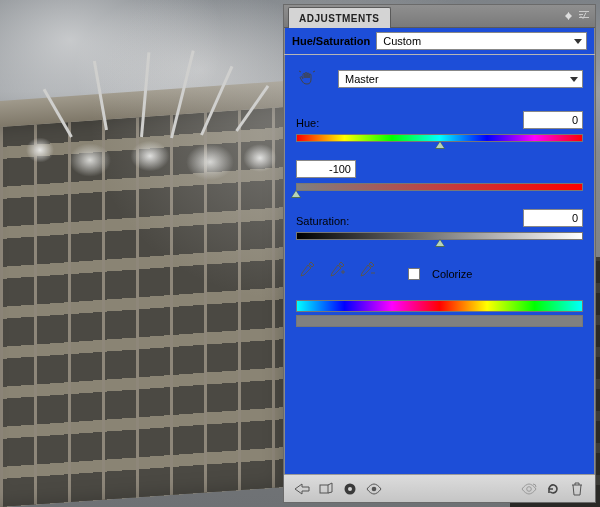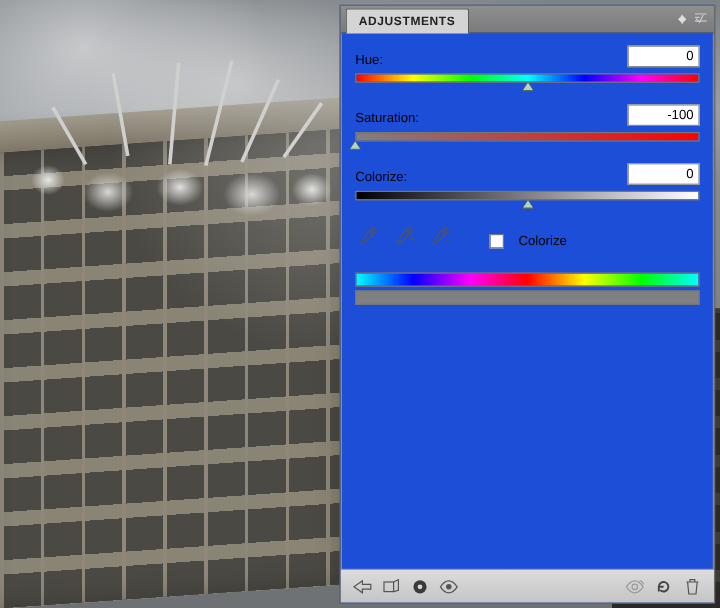--- a/index.html
+++ b/index.html
@@ -145,49 +145,67 @@
         <svg width="10" height="9" viewBox="0 0 10 9">
             <path d="M1 4.5l3 3 3-6" stroke="#ccc" fill="none" stroke-width="1"></path>
             <rect x="0" y="0" width="10" height="1" fill="#ccc"></rect>
             <rect x="0" y="3" width="4" height="1" fill="#ccc"></rect>
             <rect x="0" y="6" width="10" height="1" fill="#ccc"></rect>
           </svg>
       </span>
     </div>
   </div>
 
+  <div class="row hdr">
+    <span class="title">Hue/Saturation</span>
+    <div class="select">
+      <span>Custom</span>
+      <span class="arrow"></span>
+    </div>
+  </div>
 
   <div class="body">
 
+    <div class="tool-row">
+      <div class="hand-icon">
+        <svg width="20" height="20" viewBox="0 0 20 20">
+          <path d="M6 9 V5.5a1 1 0 0 1 2 0V9 M8 9V4.5a1 1 0 0 1 2 0V9 M10 9V5a1 1 0 0 1 2 0V9 M12 9V6a1 1 0 0 1 2 0v4c0 3-1 5-4 5s-4-1.5-5-3l-1.7-3a1 1 0 0 1 1.7-1L6 10" fill="none" stroke="#444" stroke-width="1"></path>
+          <path d="M2 2l2 1M18 2l-2 1" stroke="#444" stroke-width="1"></path>
+        </svg>
+      </div>
+      <div class="select channel-select">
+        <span>Master</span>
+        <span class="arrow"></span>
+      </div>
+    </div>
 
     <div class="slider-group">
       <div class="slider-label-row">
         <span class="lab">Hue:</span>
         <div class="numbox">0</div>
       </div>
       <div class="track">
         <div class="bar hue-bar"></div>
         <div class="thumb" id="hue-thumb" style="left: 50%;"></div>
       </div>
     </div>
 
     <div class="slider-group">
       <div class="slider-label-row">
-        <span class="lab">Saturation:</span>
         <div class="numbox">-100</div>
       </div>
       <div class="track">
         <div class="bar sat-bar"></div>
         <div class="thumb" id="sat-thumb" style="left: 0%;"></div>
       </div>
     </div>
 
     <div class="slider-group">
       <div class="slider-label-row">
-        <span class="lab">Colorize:</span>
+        <span class="lab">Saturation:</span>
         <div class="numbox">0</div>
       </div>
       <div class="track">
         <div class="bar light-bar"></div>
         <div class="thumb" id="light-thumb" style="left: 50%;"></div>
       </div>
     </div>
 
     <div class="eyedrop-row">
       <div class="ed">

